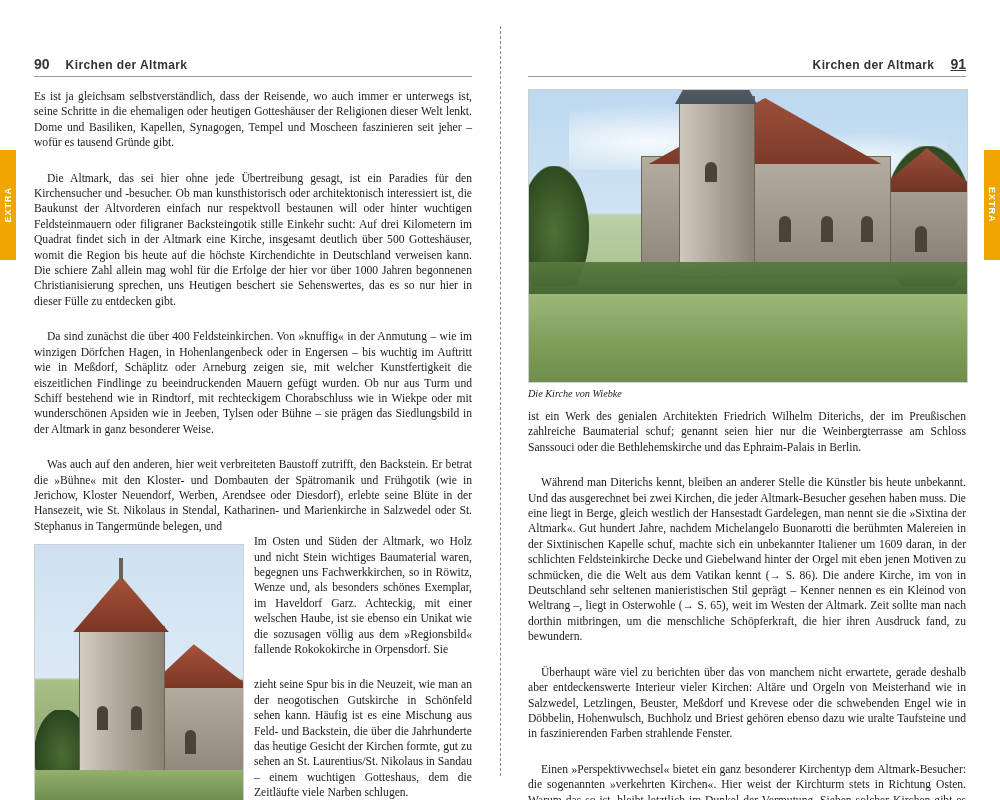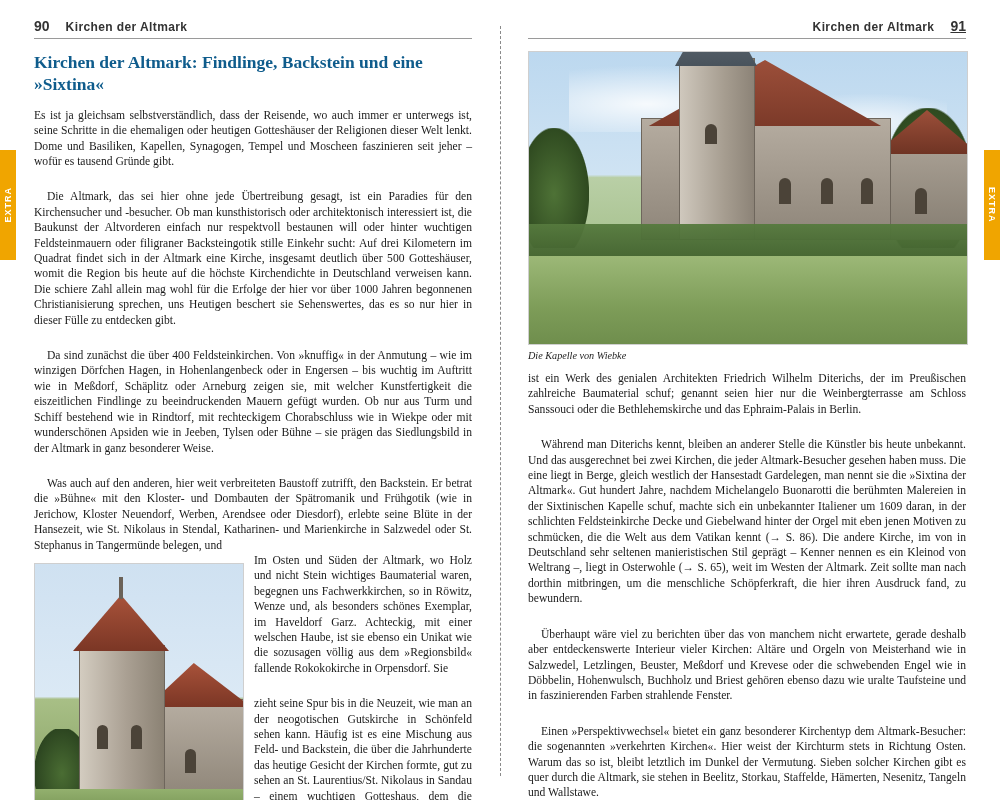--- a/index.html
+++ b/index.html
@@ -62,20 +62,21 @@
   }
 
   
   .runhead {
     display: flex;
     align-items: baseline;
     font-family: "Liberation Sans", sans-serif;
     border-bottom: 1px solid #9a9a9a;
     padding-bottom: 4px;
     margin-bottom: 12px;
+    margin-top: 38px;
   }
   .runhead .folio {
     font-size: 14px;
     font-weight: bold;
     color: #333;
   }
   .runhead .title {
     font-size: 12px;
     font-weight: bold;
     letter-spacing: .4px;
@@ -241,21 +242,20 @@
 
 <div class="page">
 
   <div class="col col-left">
 
     <div class="runhead runhead-left">
       <span class="folio">90</span>
       <span class="title">Kirchen der Altmark</span>
     </div>
 
-    <h1 class="article-title">Kirchen der Altmark: Findlinge, Backstein und eine »Sixtina«</h1>
 
     <p class="body">Es ist ja gleichsam selbstverständlich, dass der Reisende, wo auch immer er unterwegs ist, seine Schritte in die ehemaligen oder heutigen Gotteshäuser der Religionen dieser Welt lenkt. Dome und Basiliken, Kapellen, Synagogen, Tempel und Moscheen faszinieren seit jeher – wofür es tausend Gründe gibt.</p>
     <p class="body">Die Altmark, das sei hier ohne jede Übertreibung gesagt, ist ein Paradies für den Kirchensucher und -besucher. Ob man kunsthistorisch oder architektonisch interessiert ist, die Baukunst der Altvorderen einfach nur respektvoll bestaunen will oder hinter wuchtigen Feldsteinmauern oder filigraner Backsteingotik stille Einkehr sucht: Auf drei Kilometern im Quadrat findet sich in der Altmark eine Kirche, insgesamt deutlich über 500 Gotteshäuser, womit die Region bis heute auf die höchste Kirchendichte in Deutschland verweisen kann. Die schiere Zahl allein mag wohl für die Erfolge der hier vor über 1000 Jahren begonnenen Christianisierung sprechen, uns Heutigen beschert sie Sehenswertes, das es so nur hier in dieser Fülle zu entdecken gibt.</p>
     <p class="body">Da sind zunächst die über 400 Feldsteinkirchen. Von »knuffig« in der Anmutung – wie im winzigen Dörfchen Hagen, in Hohenlangenbeck oder in Engersen – bis wuchtig im Auftritt wie in Meßdorf, Schäplitz oder Arneburg zeigen sie, mit welcher Kunstfertigkeit die eiszeitlichen Findlinge zu beeindruckenden Mauern gefügt wurden. Ob nur aus Turm und Schiff bestehend wie in Rindtorf, mit rechteckigem Chorabschluss wie in Wiekpe oder mit wunderschönen Apsiden wie in Jeeben, Tylsen oder Bühne – sie prägen das Siedlungsbild in der Altmark in ganz besonderer Weise.</p>
     <p class="body">Was auch auf den anderen, hier weit verbreiteten Baustoff zutrifft, den Backstein. Er betrat die »Bühne« mit den Kloster- und Dombauten der Spätromanik und Frühgotik (wie in Jerichow, Kloster Neuendorf, Werben, Arendsee oder Diesdorf), erlebte seine Blüte in der Hansezeit, wie St. Nikolaus in Stendal, Katharinen- und Marienkirche in Salzwedel oder St. Stephanus in Tangermünde belegen, und</p>
 
     <div class="text-block-left">
       <figure class="photo-frame" style="float:left;width:208px;margin:6px 12px 2px 0;">
         <div class="photo-left">
           <div class="l-bush"></div>
@@ -299,21 +299,21 @@
         <div class="tower-roof"></div>
 
         <div class="win" style="left:250px;bottom:140px;"></div>
         <div class="win" style="left:292px;bottom:140px;"></div>
         <div class="win" style="left:332px;bottom:140px;"></div>
         <div class="win" style="left:386px;bottom:130px;"></div>
         <div class="win" style="left:176px;bottom:200px;height:20px;"></div>
         <div class="hedge"></div>
         <div class="grass"></div>
       </div>
-      <figcaption class="caption">Die Kapelle von Wiebke</figcaption>
+      <figcaption class="caption">Die Kirche von Wiebke</figcaption>
     </figure>
 
     <p class="body" style="text-indent:0;">ist ein Werk des genialen Architekten Friedrich Wilhelm Diterichs, der im Preußischen zahlreiche Baumaterial schuf; genannt seien hier nur die Weinbergterrasse am Schloss Sanssouci oder die Bethlehemskirche und das Ephraim-Palais in Berlin.</p>
     <p class="body">Während man Diterichs kennt, bleiben an anderer Stelle die Künstler bis heute unbekannt. Und das ausgerechnet bei zwei Kirchen, die jeder Altmark-Besucher gesehen haben muss. Die eine liegt in Berge, gleich westlich der Hansestadt Gardelegen, man nennt sie die »Sixtina der Altmark«. Gut hundert Jahre, nachdem Michelangelo Buonarotti die berühmten Malereien in der Sixtinischen Kapelle schuf, machte sich ein unbekannter Italiener um 1609 daran, in der schlichten Feldsteinkirche Decke und Giebelwand hinter der Orgel mit eben jenen Motiven zu schmücken, die die Welt aus dem Vatikan kennt (→ S. 86). Die andere Kirche, im von in Deutschland sehr seltenen manieristischen Stil geprägt – Kenner nennen es ein Kleinod von Weltrang –, liegt in Osterwohle (→ S. 65), weit im Westen der Altmark. Zeit sollte man nach dorthin mitbringen, um die menschliche Schöpferkraft, die hier ihren Ausdruck fand, zu bewundern.</p>
     <p class="body">Überhaupt wäre viel zu berichten über das von manchem nicht erwartete, gerade deshalb aber entdeckenswerte Interieur vieler Kirchen: Altäre und Orgeln von Meisterhand wie in Salzwedel, Letzlingen, Beuster, Meßdorf und Krevese oder die schwebenden Engel wie in Döbbelin, Hohenwulsch, Buchholz und Briest gehören ebenso dazu wie uralte Taufsteine und in faszinierenden Farben strahlende Fenster.</p>
     <p class="body">Einen »Perspektivwechsel« bietet ein ganz besonderer Kirchentyp dem Altmark-Besucher: die sogenannten »verkehrten Kirchen«. Hier weist der Kirchturm stets in Richtung Osten. Warum das so ist, bleibt letztlich im Dunkel der Vermutung. Sieben solcher Kirchen gibt es quer durch die Altmark, sie stehen in Beelitz, Storkau, Staffelde, Hämerten, Nesenitz, Tangeln und Wallstawe.</p>
 
   </div>
 
   <div class="gutter"></div>

